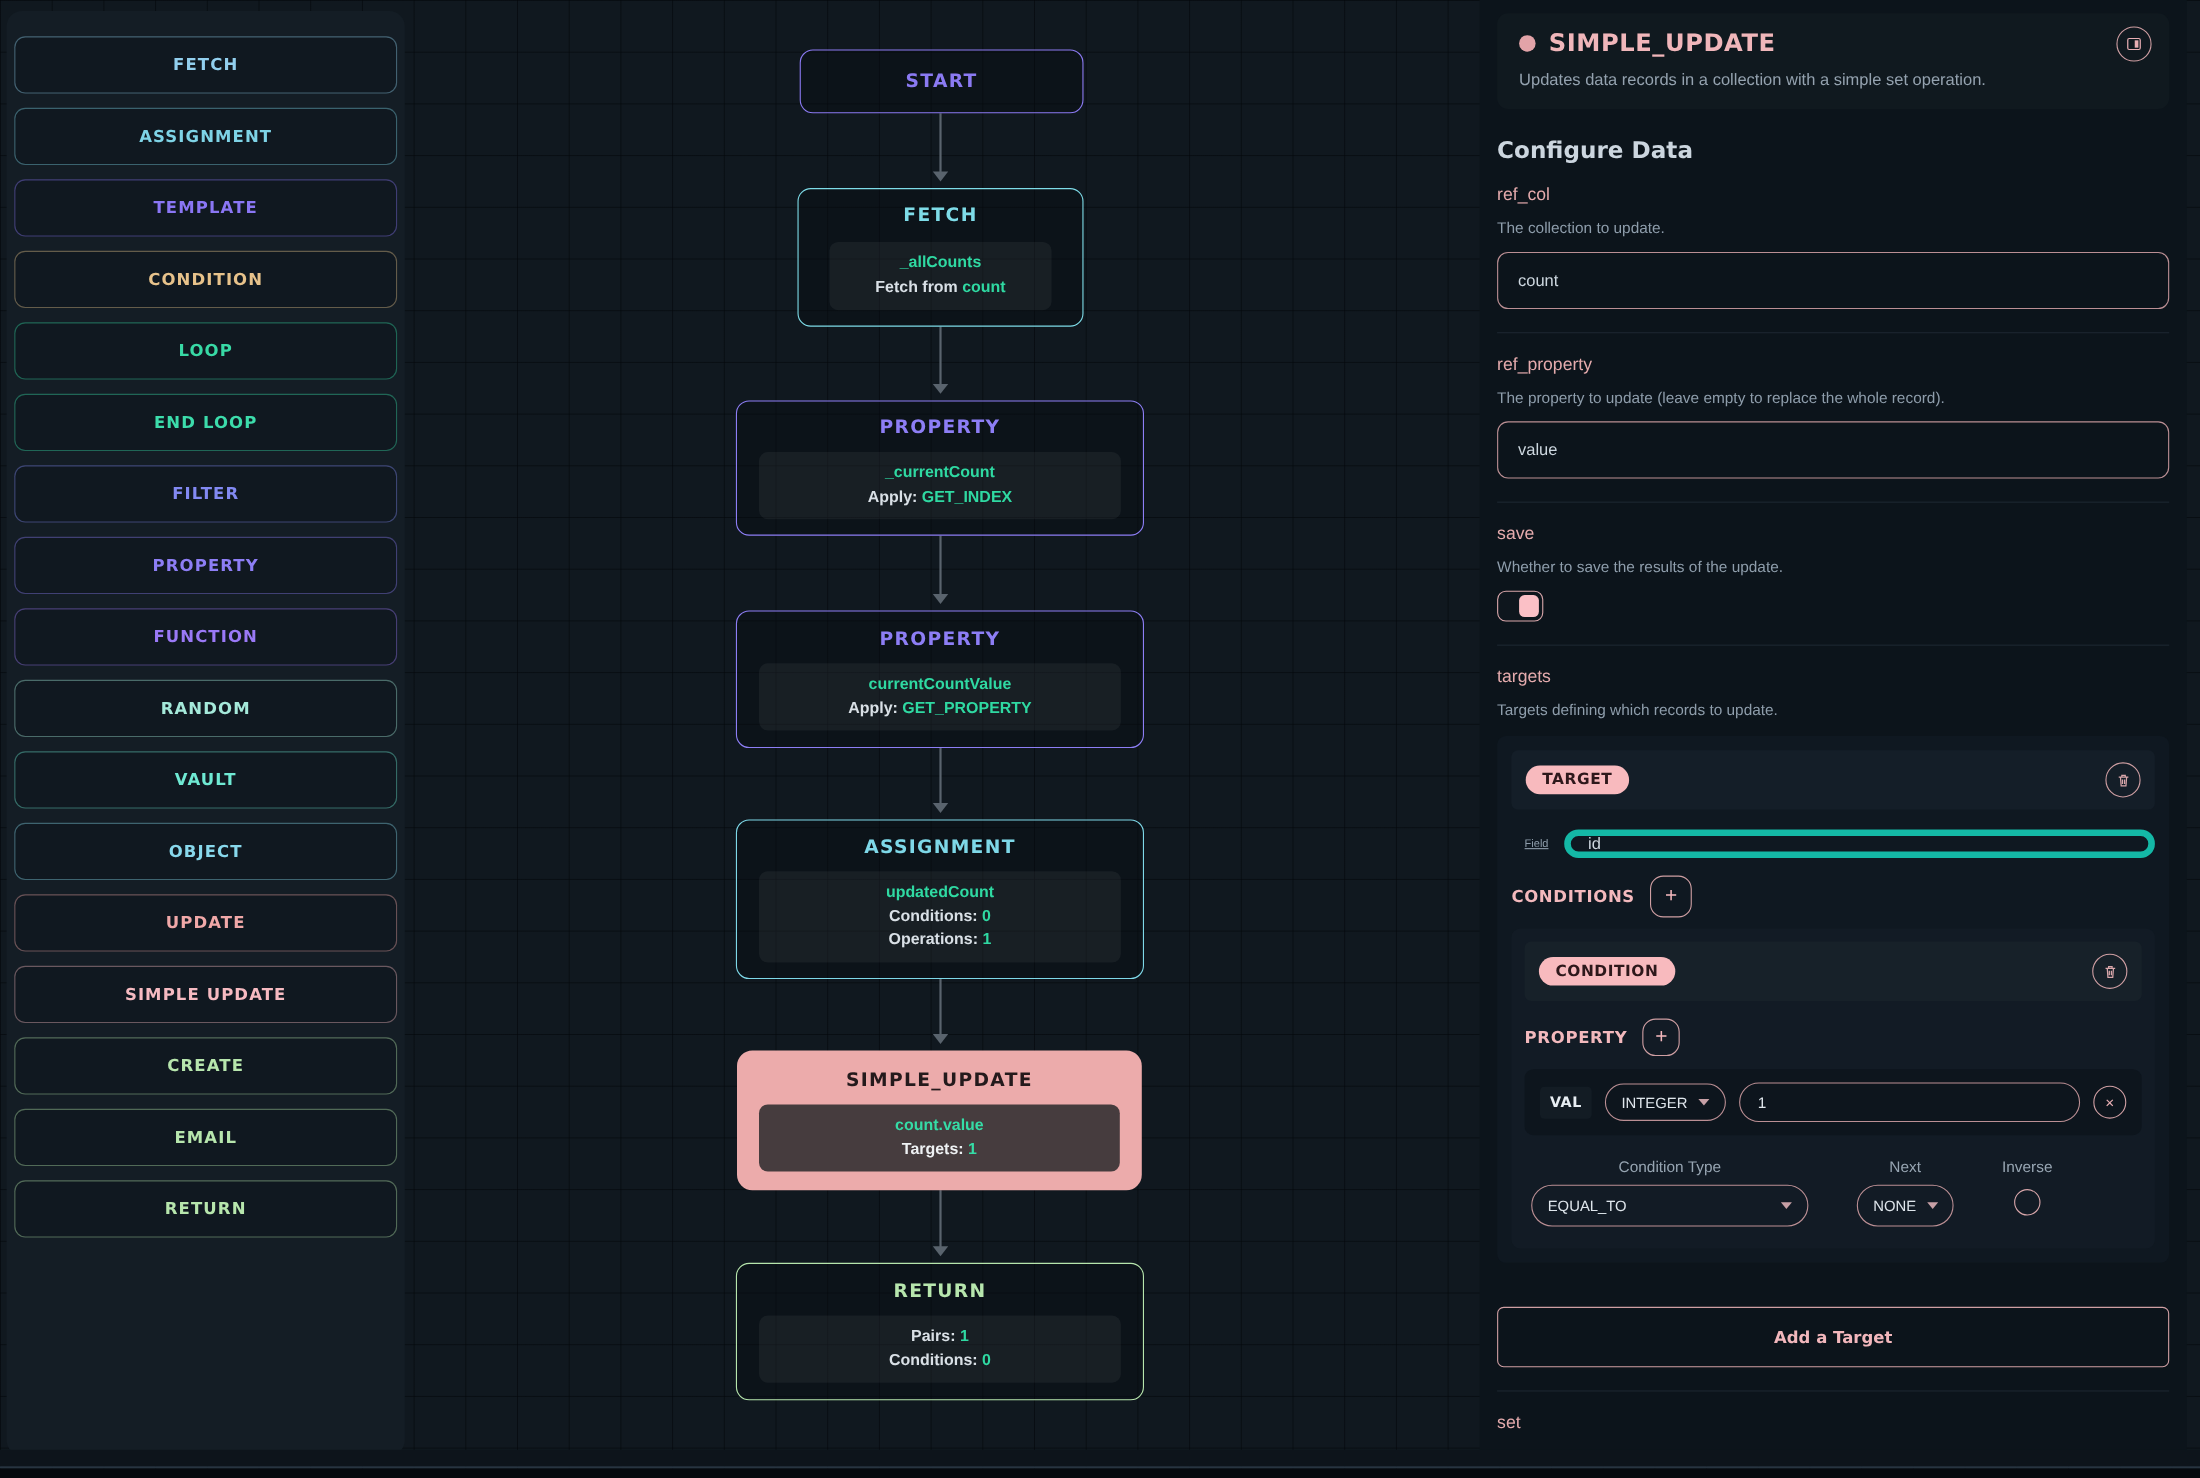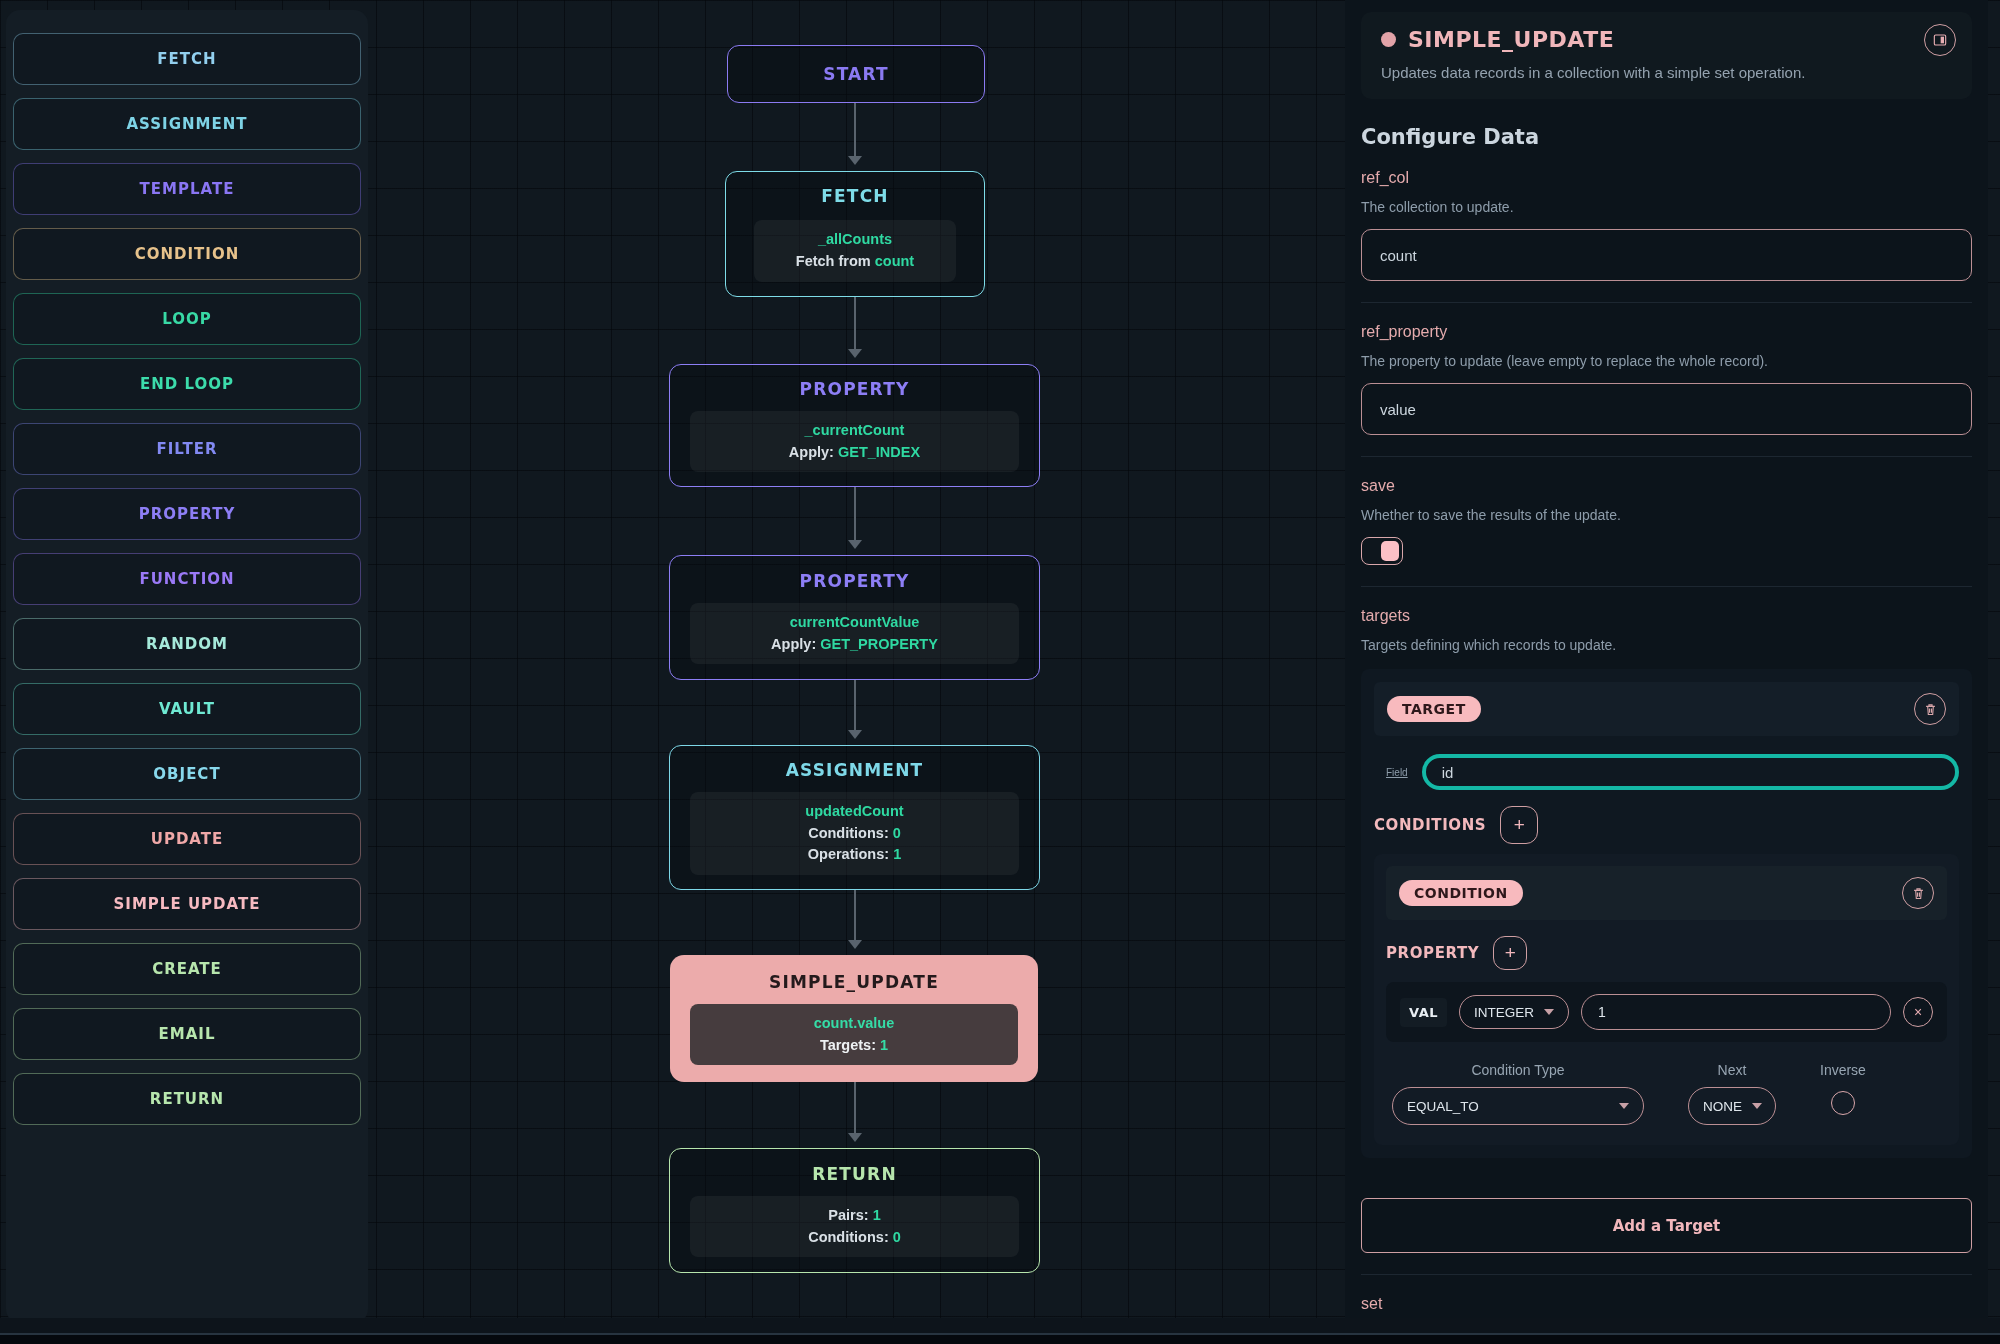--- a/index.html
+++ b/index.html
@@ -75,21 +75,21 @@
     display:flex; align-items:center; justify-content:space-between; }
   .badge { background:#f8babe; color:#2e181b; font-family:"DejaVu Sans", sans-serif;
     font-weight:bold; font-size:14px; letter-spacing:.5px; padding:5px 15px;
     border-radius:13px; }
   .trash-btn { width:32px; height:32px; border-radius:50%; border:1px solid #cf9fa3;
     background:transparent; color:#d9a7ab; display:flex; align-items:center;
     justify-content:center; cursor:pointer; }
 
   .field-row { margin-top:18px; display:flex; align-items:center; gap:14px; padding-left:12px; }
   .small-label { font-size:10px; color:#8e9dab;text-decoration:underline; }
-  .pill-input { flex:1; height:36px; border-radius:19px; border:4px solid #14b8a6;
+  .pill-input { flex:1; height:26px; border-radius:19px; border:6px solid #14b8a6;
     background:transparent; color:#cdd7df; font-size:15px; padding:0 16px;
     font-family:"Liberation Sans", sans-serif; }
 
   .caps-row { margin-top:16px; display:flex; align-items:center; gap:14px; }
   .caps-label { font-family:"DejaVu Sans", sans-serif; font-weight:bold;
     font-size:15px; letter-spacing:.6px; color:#f3b9bd; }
   .plus-btn { width:38px; height:38px; border-radius:12px; border:1px solid #cf9fa3;
     background:transparent; color:#f2b7bc; font-size:19px; display:flex;
     align-items:center; justify-content:center; cursor:pointer; }
 

